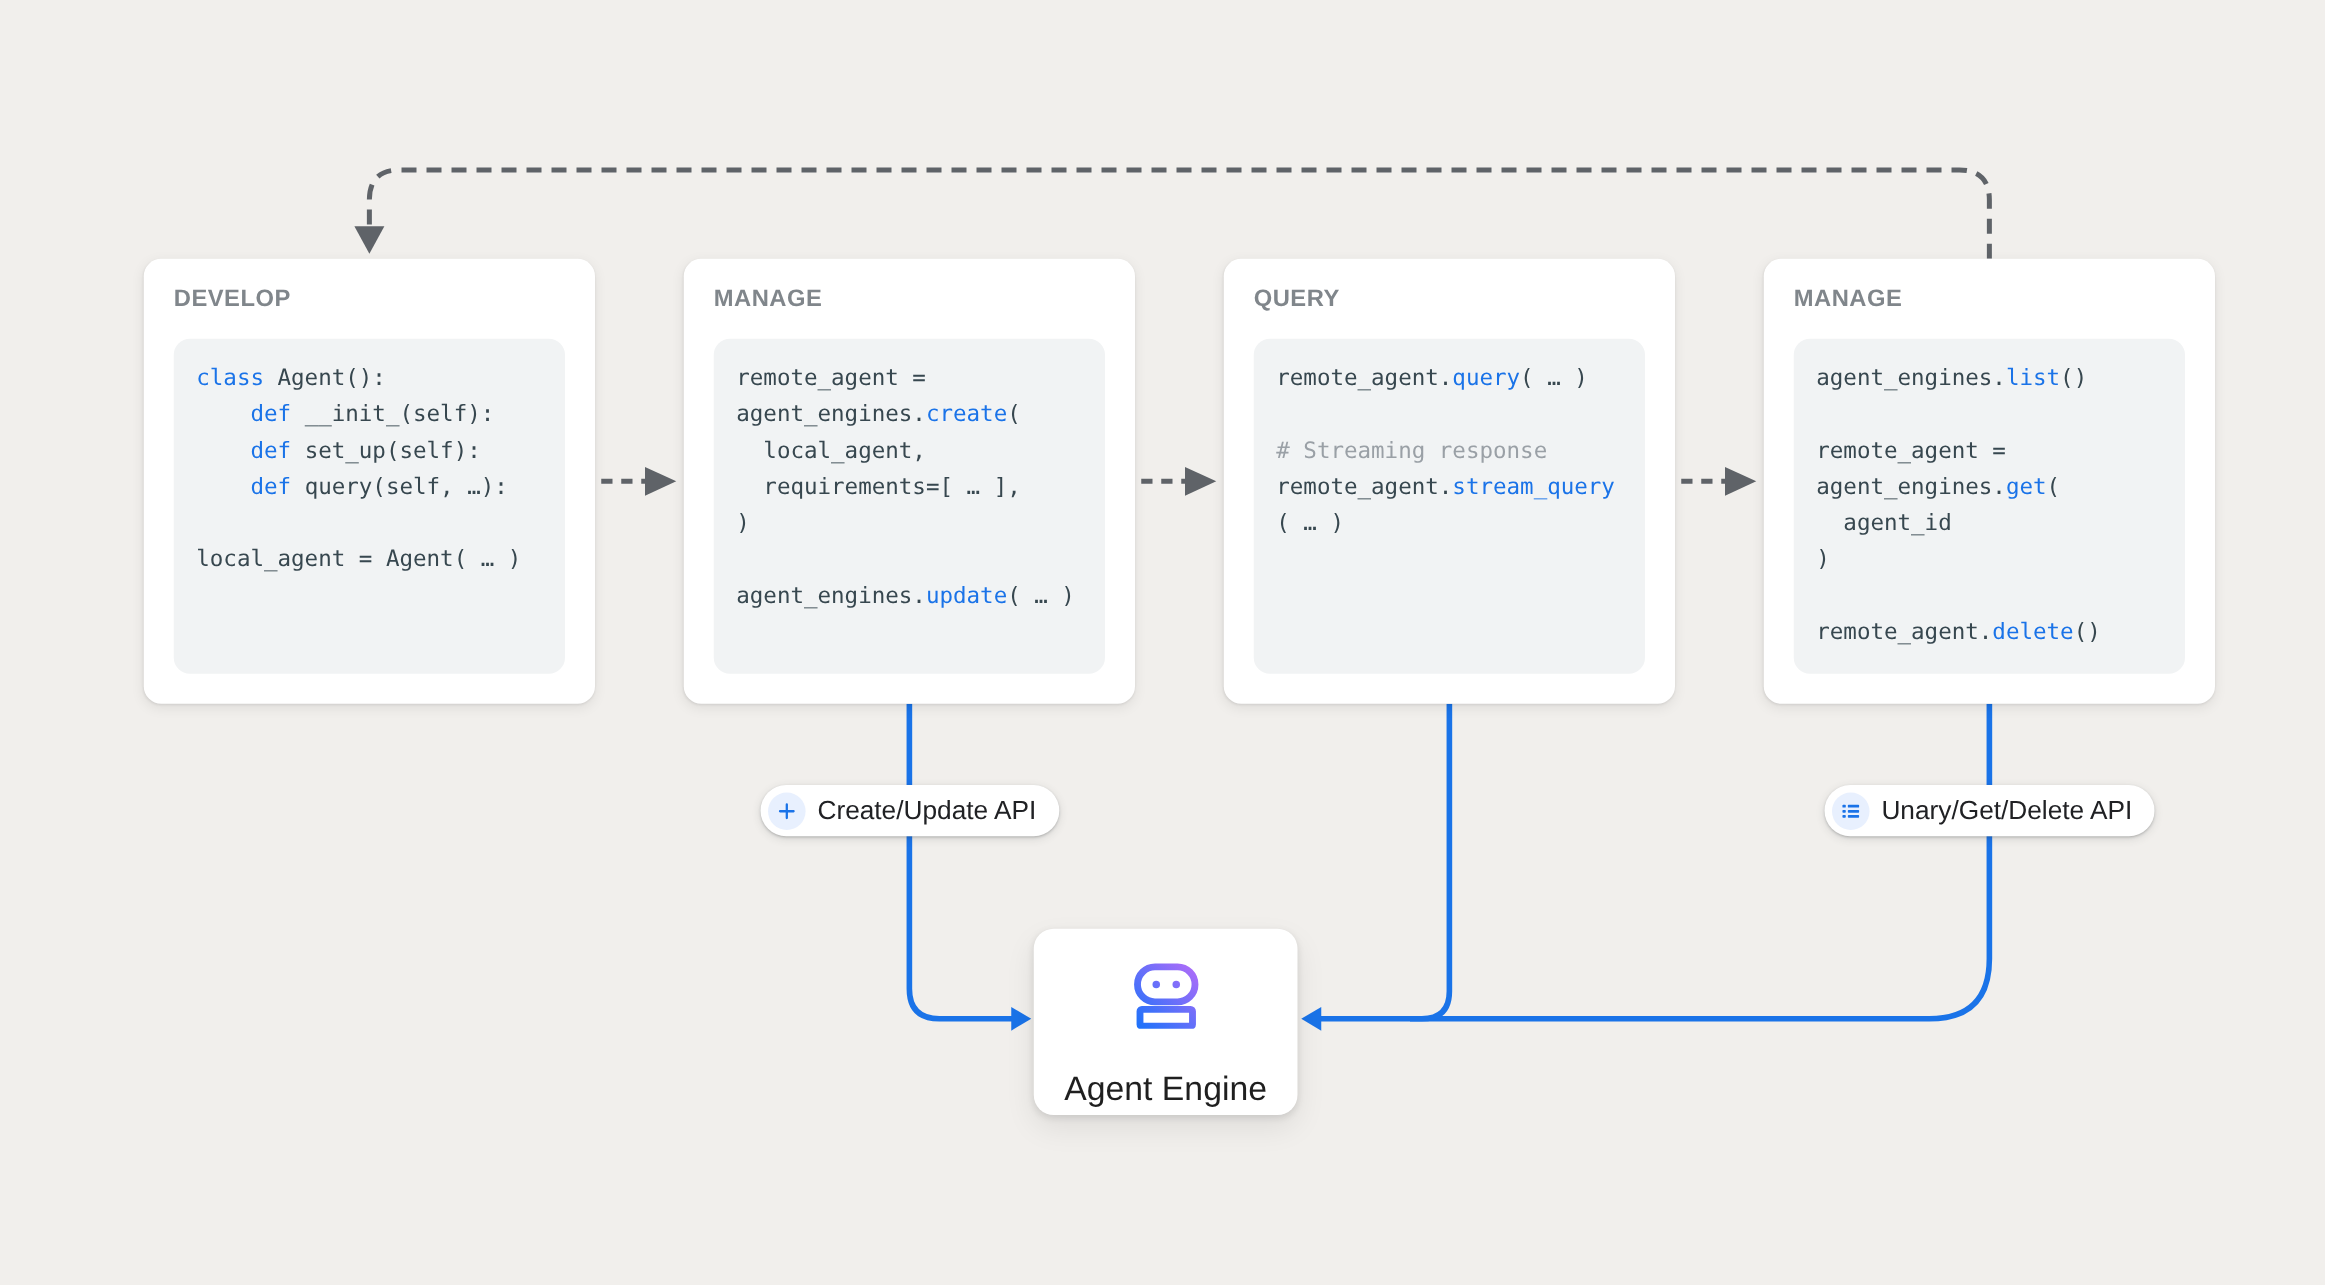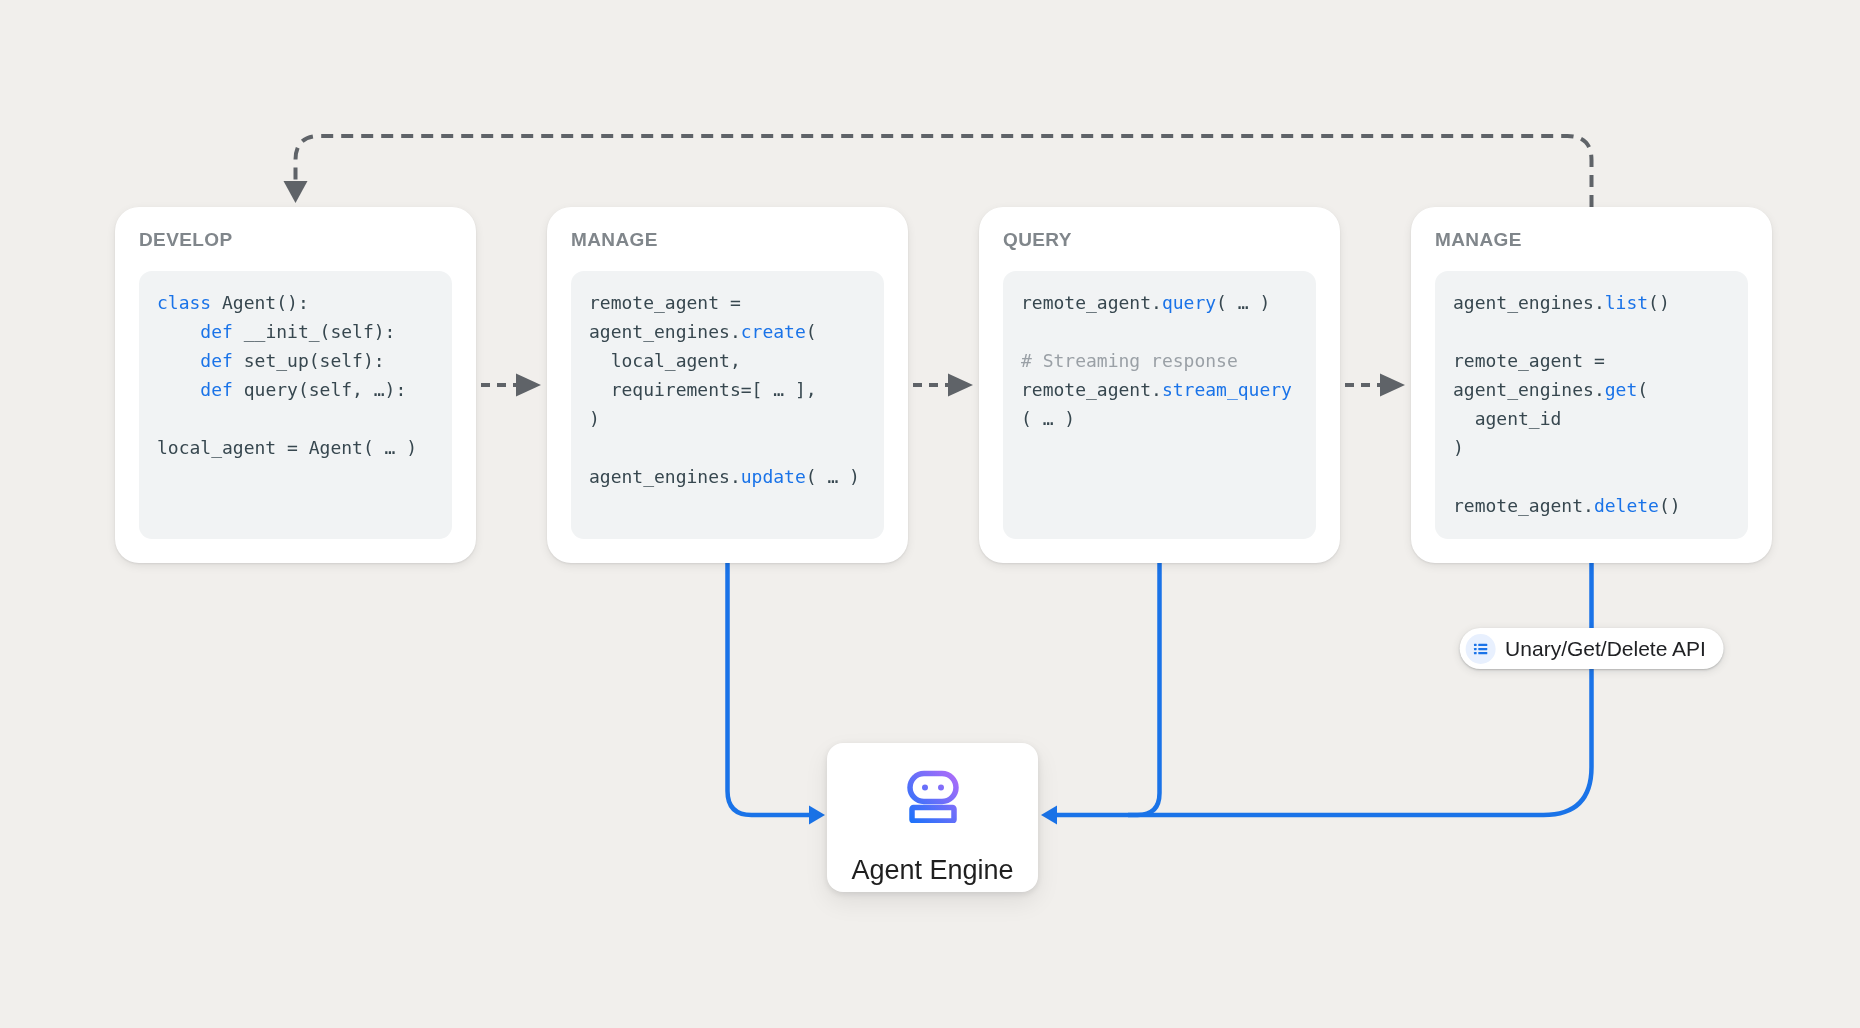--- a/index.html
+++ b/index.html
@@ -31,21 +31,21 @@
   svg.wires{position:absolute;inset:0;z-index:1;pointer-events:none;}
   .dash-line{fill:none;stroke:var(--dash-gray);stroke-width:4;stroke-dasharray:12 8;}
   .dash-line-short{fill:none;stroke:var(--dash-gray);stroke-width:4;stroke-dasharray:9 7;}
   .dash-head{fill:var(--dash-gray);stroke:none;}
   .blue-line{fill:none;stroke:var(--accent-blue);stroke-width:4.5;}
   .blue-head{fill:var(--accent-blue);stroke:none;}
 
   
   .card{
     position:absolute;top:207px;width:361px;height:356px;z-index:2;
-    background:var(--card-bg);border-radius:24px;
+    background:var(--card-bg);border-radius:14px;
     box-shadow:0 1px 2px rgba(0,0,0,.08),0 3px 10px rgba(0,0,0,.08);
     padding:22px 24px 24px 24px;
     display:flex;flex-direction:column;
   }
   .card-title{
     font-size:19px;font-weight:bold;letter-spacing:.4px;
     color:var(--title-text);
   }
   .code-block{
     margin-top:20px;flex:1;
@@ -131,20 +131,28 @@
   <section class="card" style="left:979px">
     <h2 class="card-title">QUERY</h2>
     <div class="code-block"><div class="code-line"><span class="pl">remote_agent.</span><span class="kw">query</span><span class="pl">( … )</span></div><div class="code-line">&nbsp;</div><div class="code-line"><span class="cm"># Streaming response</span></div><div class="code-line"><span class="pl">remote_agent.</span><span class="kw">stream_query</span></div><div class="code-line"><span class="pl">( … )</span></div></div>
   </section>
 
   <section class="card" style="left:1411px">
     <h2 class="card-title">MANAGE</h2>
     <div class="code-block"><div class="code-line"><span class="pl">agent_engines.</span><span class="kw">list</span><span class="pl">()</span></div><div class="code-line">&nbsp;</div><div class="code-line"><span class="pl">remote_agent =</span></div><div class="code-line"><span class="pl">agent_engines.</span><span class="kw">get</span><span class="pl">(</span></div><div class="code-line"><span class="pl">  agent_id</span></div><div class="code-line"><span class="pl">)</span></div><div class="code-line">&nbsp;</div><div class="code-line"><span class="pl">remote_agent.</span><span class="kw">delete</span><span class="pl">()</span></div></div>
   </section>
 
+  <div class="pill" style="left:727.5px">
+    <span class="pill-icon">
+      <svg width="20" height="20" viewBox="0 0 24 24">
+        <path d="M12 5.5v13M5.5 12h13" fill="none" stroke="#1a73e8" stroke-width="2.2" stroke-linecap="round"></path>
+      </svg>
+    </span>
+    <span class="pill-label">Create/Update API</span>
+  </div>
 
 
   <div class="pill" style="left:1591.5px">
     <span class="pill-icon">
       <svg width="20" height="20" viewBox="0 0 24 24">
         <g fill="#1a73e8">
           <rect x="4" y="5.8" width="3.2" height="2.7" rx="0.7"></rect>
           <rect x="9.2" y="5.8" width="10.8" height="2.7" rx="0.7"></rect>
           <rect x="4" y="10.7" width="3.2" height="2.7" rx="0.7"></rect>
           <rect x="9.2" y="10.7" width="10.8" height="2.7" rx="0.7"></rect>

